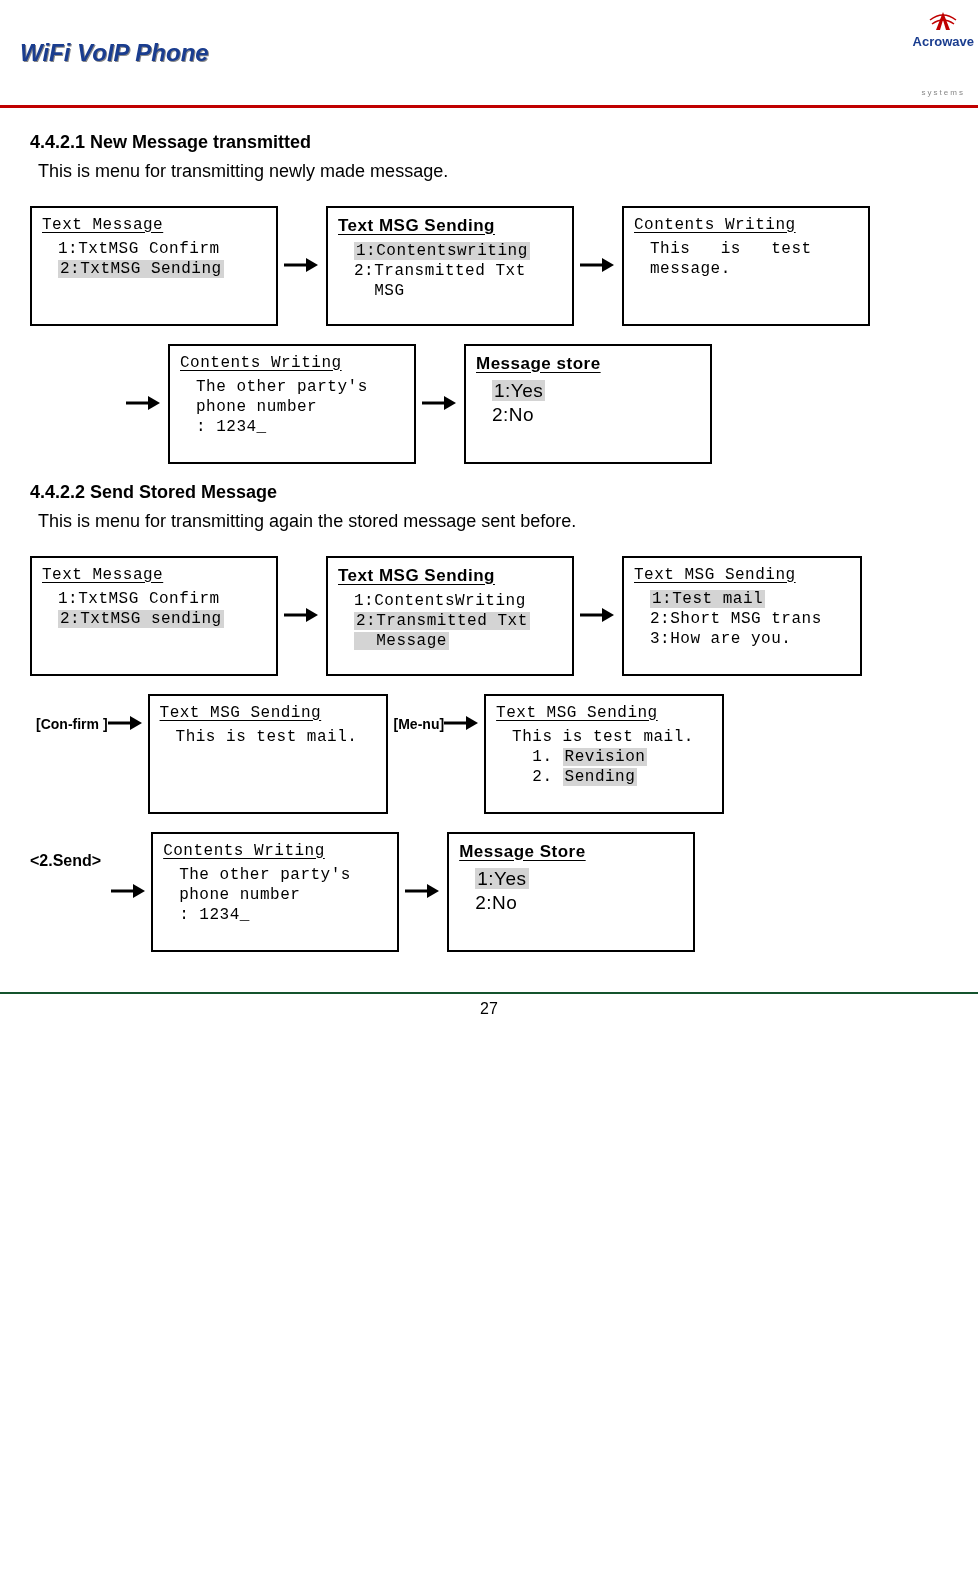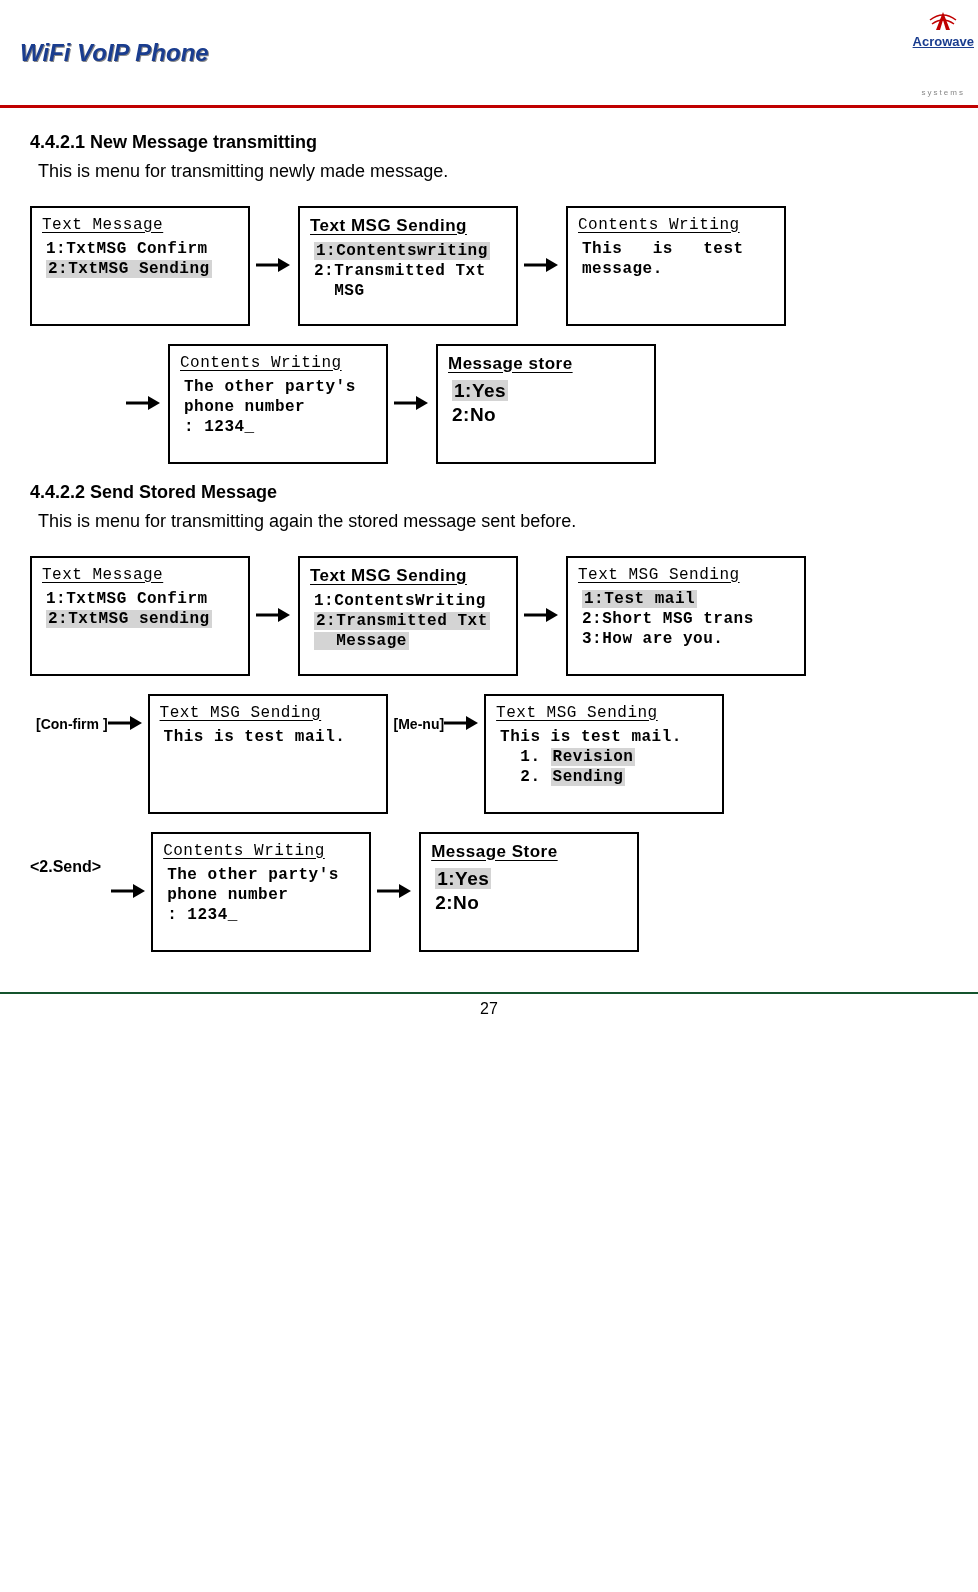--- a/index.html
+++ b/index.html
@@ -31,21 +31,20 @@
     }
     .logo-icon {
       font-size: 22px;
       color: #c00000;
       line-height: 0.8;
     }
     .logo-text {
       color: #1a3d8f;
       font-weight: bold;
       font-size: 13px;
-      text-decoration: underline;
     }
     .logo-sub {
       color: #888;
       font-size: 8px;
       letter-spacing: 2px;
       margin-top: 39px;
     }
     .content {
       padding: 20px 30px 0 30px;
     }
@@ -88,42 +87,41 @@
     }
     .arrow {
       font-size: 0;
     }
     .arrow svg {
       width: 34px;
       height: 18px;
     }
     .screen-box {
       border: 2.5px solid #000;
-      width: 220px;
+      width: 248px;
       min-height: 120px;
       padding: 8px 10px;
       box-sizing: border-box;
       font-family: "Courier New", monospace;
       font-size: 16px;
       letter-spacing: 0.5px;
     }
     .screen-box.wide {
       width: 240px;
     }
     .screen-title {
       text-decoration: underline;
       text-underline-offset: 3px;
       display: block;
       margin-bottom: 6px;
     }
     .screen-title.sans { font-family: Arial, sans-serif; font-weight: bold; font-size: 17px; }
     .screen-line {
-      margin: 2px 4px;
+      margin: 2px 16px;
       white-space: pre-wrap;
-      font-weight: bold;
     }
     .hl {
       background: #d4d4d4;
       display: inline;
       padding: 0 2px;
     }
     .sans-line {
       font-family: Arial, sans-serif;
       font-size: 19px;
     }
@@ -151,21 +149,21 @@
         <path d="M 4 10 Q 17 0 30 10" stroke="#c00000" stroke-width="1.5" fill="none"></path>
       </svg>
     </div>
     <div class="logo-text">Acrowave</div>
     <div class="logo-sub">systems</div>
   </div>
 </div>
 
 <div class="content">
 
-  <div class="section-heading">4.4.2.1 New Message transmitting</div>
+  <div class="section-heading">4.4.2.1 New Message transmitted</div>
   <div class="body-text">This is menu for transmitting newly made message.</div>
 
   <div class="flow-row">
     <div class="screen-box">
       <span class="screen-title">Text Message</span>
       <div class="screen-line">1:TxtMSG Confirm</div>
       <div class="screen-line"><span class="hl">2:TxtMSG Sending</span></div>
     </div>
     <div class="arrow-cell">
       <span class="arrow"><svg viewBox="0 0 34 18">
@@ -277,21 +275,21 @@
     </div>
     <div class="screen-box wide">
       <span class="screen-title">Text MSG Sending</span>
       <div class="screen-line">This is test mail.</div>
       <div class="screen-line"><span>  1. </span><span class="hl">Revision</span></div>
       <div class="screen-line"><span>  2. </span><span class="hl">Sending</span></div>
     </div>
   </div>
 
   <div class="flow-row">
-    <div style="display:flex;align-items:flex-start;margin-top:26px">
+    <div style="display:flex;align-items:flex-start;margin-top:20px">
       <span class="arrow-label-side">&lt;2.Send&gt;</span>
     </div>
     <div class="arrow-cell" style="min-width:24px">
       <span class="arrow"><svg viewBox="0 0 34 18">
             <line x1="0" y1="9" x2="22" y2="9" stroke="black" stroke-width="3"></line>
             <polygon points="22,2 34,9 22,16" fill="black"></polygon>
           </svg></span>
     </div>
     <div class="screen-box">
       <span class="screen-title">Contents Writing</span>

